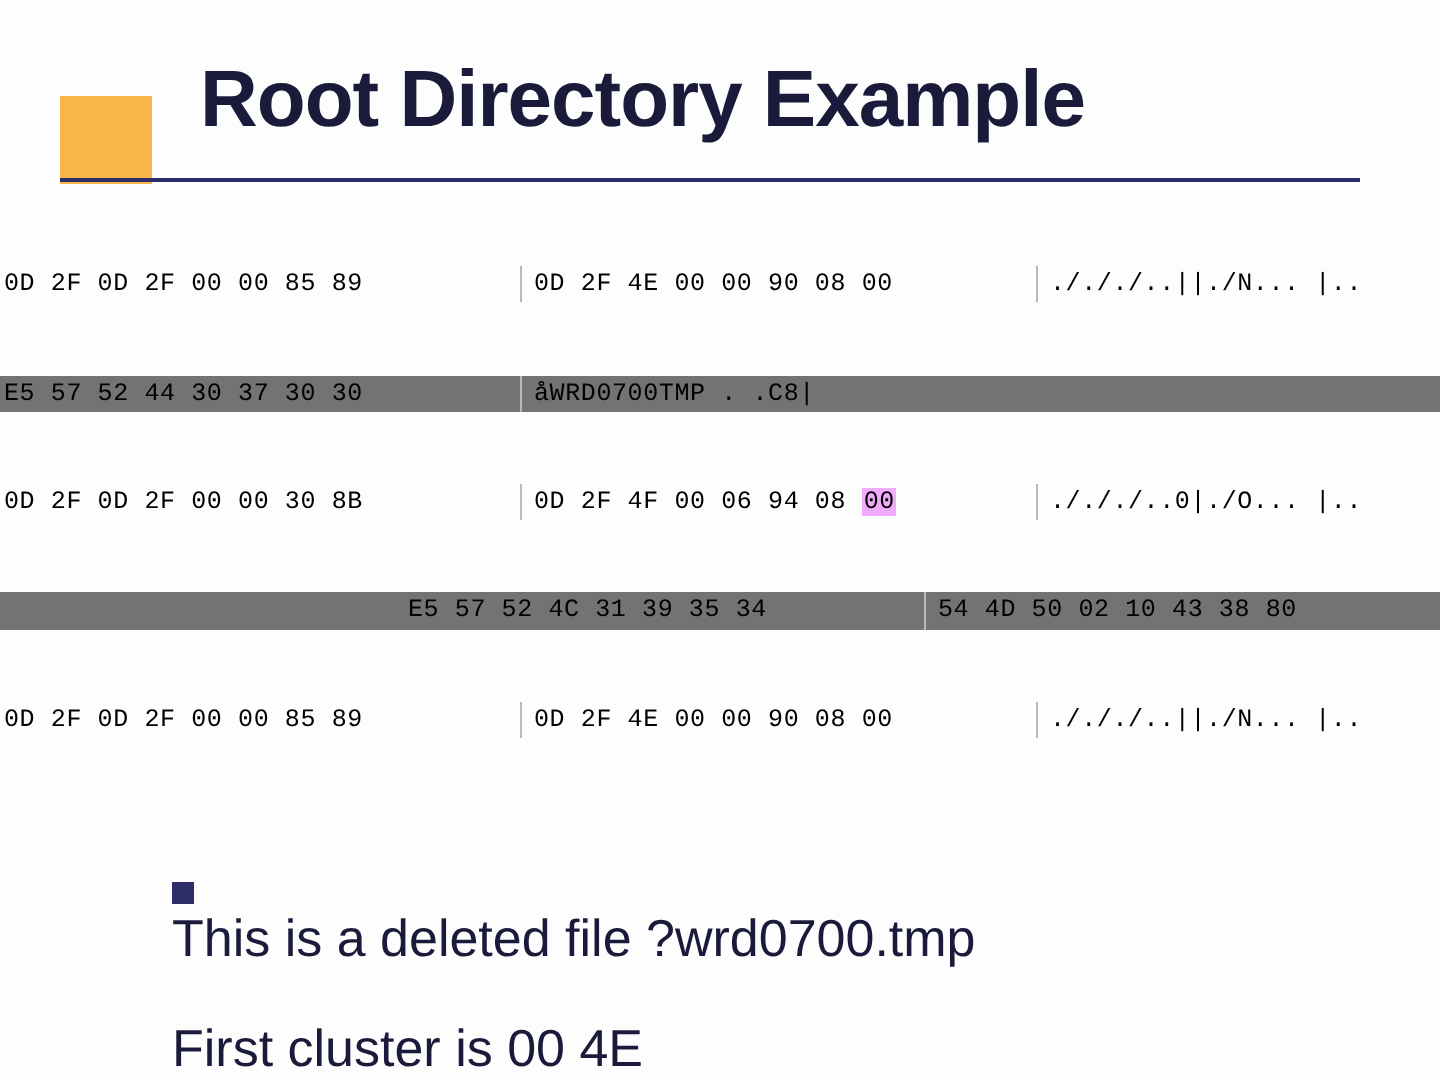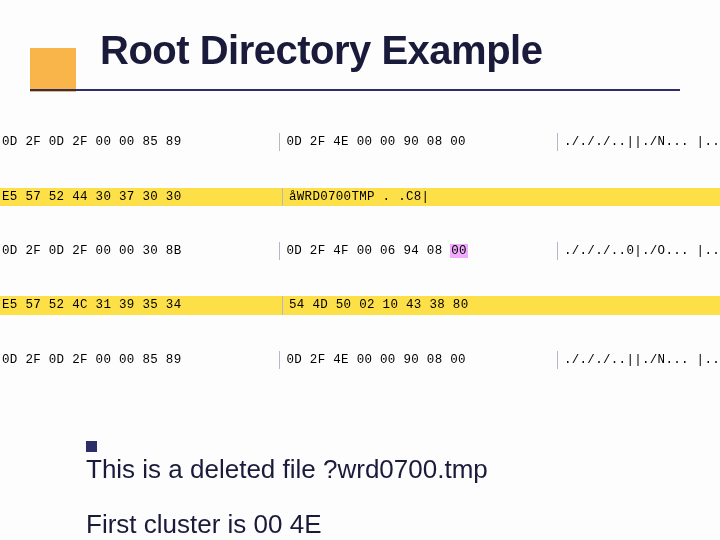--- a/index.html
+++ b/index.html
@@ -47,25 +47,24 @@
     font-family: "Courier New", monospace;
     font-size: 12.5px;
     line-height: 1.45;
     color: #000;
     white-space: pre;
     letter-spacing: 0.3px;
   }
   .hexdump .row {
     display: flex;
     align-items: center;
-    gap: 22px;
   }
   .hexdump .bytes-a { padding-left: 2px; width: 260px; }
   .hexdump .ascii { flex: 1; border-left: 1px solid #b7b7c7; padding-left: 6px; }
-  .hexdump .hl-row { background: #fde047; }
+  .hexdump .hl-row { background: #737373; justify-content: flex-end; }
   .hexdump .hl-byte { background: #f0abfc; padding: 0 1px; }
   .hexdump .sep { border-left: 1px solid #b7b7c7; padding-left: 6px; width: 258px; }
 
   .bullets {
     margin: 42px 0 0 86px;
     font-size: 26px;
     color: #1a1a3a;
   }
   .bullets li {
     list-style: none;

